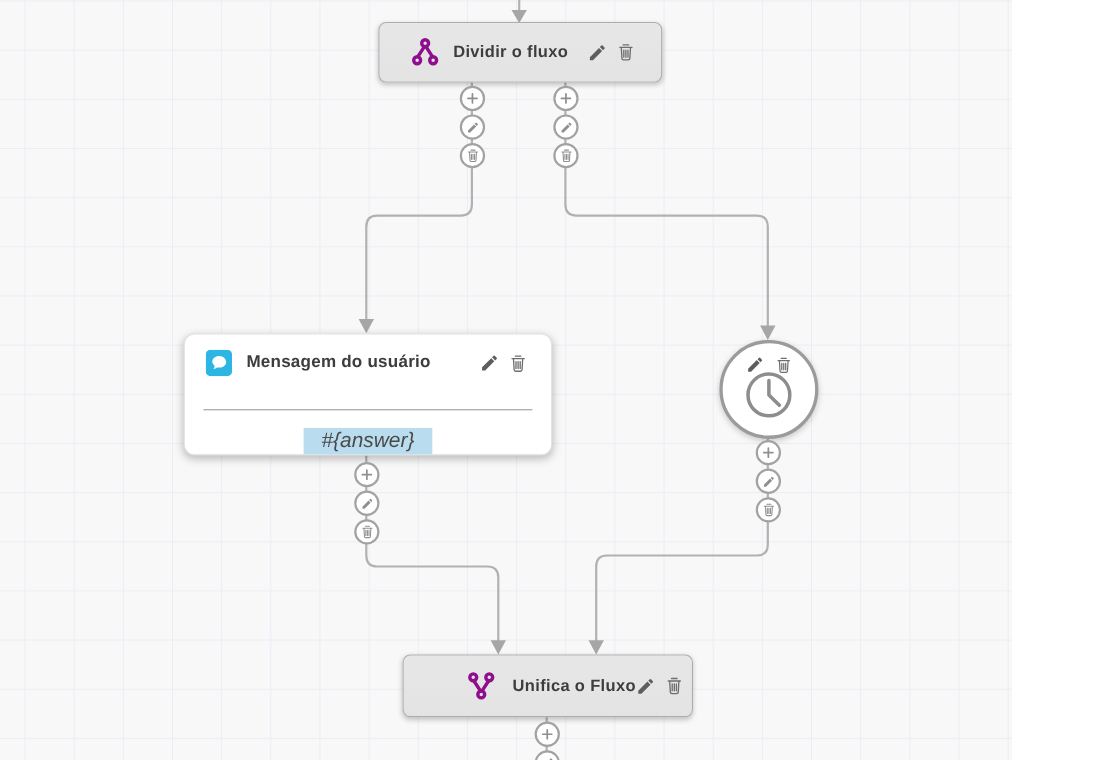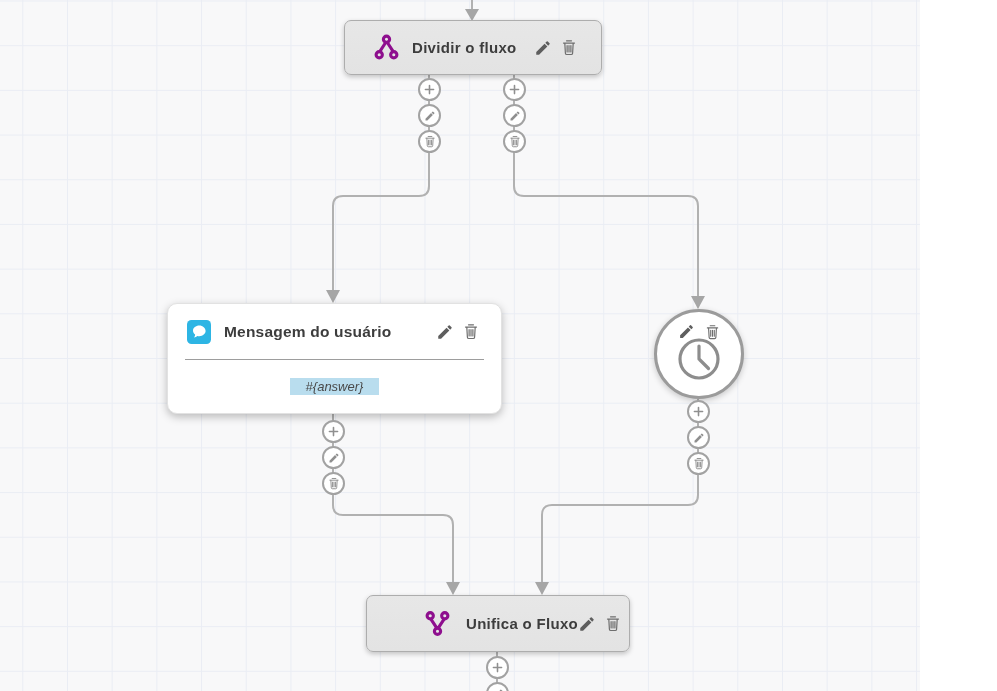--- a/index.html
+++ b/index.html
@@ -32,27 +32,27 @@
     display:flex;align-items:center;
   }
   .bar .flow-icon{margin-left:28px;flex:none;display:flex;}
   .bar .title{margin-left:12px;font-size:15px;font-weight:700;color:var(--text-dark);letter-spacing:.3px;white-space:nowrap;}
   .hdr-actions{margin-left:auto;display:flex;align-items:center;gap:9px;padding-right:24px;}
   .hdr-btn{background:none;border:none;padding:0;display:flex;align-items:center;cursor:pointer;}
 
   .card{
     background:#fff;border:1px solid #e2e2e2;border-radius:10px;
     box-shadow:0 3px 8px rgba(0,0,0,.25);
-    display:flex;flex-direction:column;
+    display:flex;flex-direction:column;gap:16px;
   }
   .card-header{height:55px;display:flex;align-items:center;padding:0 22px 0 19px;}
   .card-header .title{margin-left:13px;font-size:15.5px;font-weight:700;color:var(--text-dark);letter-spacing:.2px;white-space:nowrap;}
   .divider{border-top:1px solid #9d9d9d;margin:0 17px;}
   .card-body{flex:1;display:flex;align-items:center;justify-content:center;}
-  .var-chip{background:var(--chip-bg);color:#4a4a4a;font-style:italic;font-size:13px;padding:1px 16px;}
+  .var-chip{background:var(--chip-bg);color:#4a4a4a;font-style:italic;font-size:19px;padding:1px 16px;}
 
   .round-node{
     background:#fff;border:3px solid #9b9b9b;border-radius:50%;
     box-shadow:0 2px 6px rgba(0,0,0,.2);
     width:90px;height:90px;
   }
   .round-actions{position:absolute;top:11px;left:0;right:0;display:flex;justify-content:center;gap:10px;}
   .clock-face{position:absolute;top:25px;left:50%;transform:translateX(-50%);display:flex;}
 
   .pbtn{

